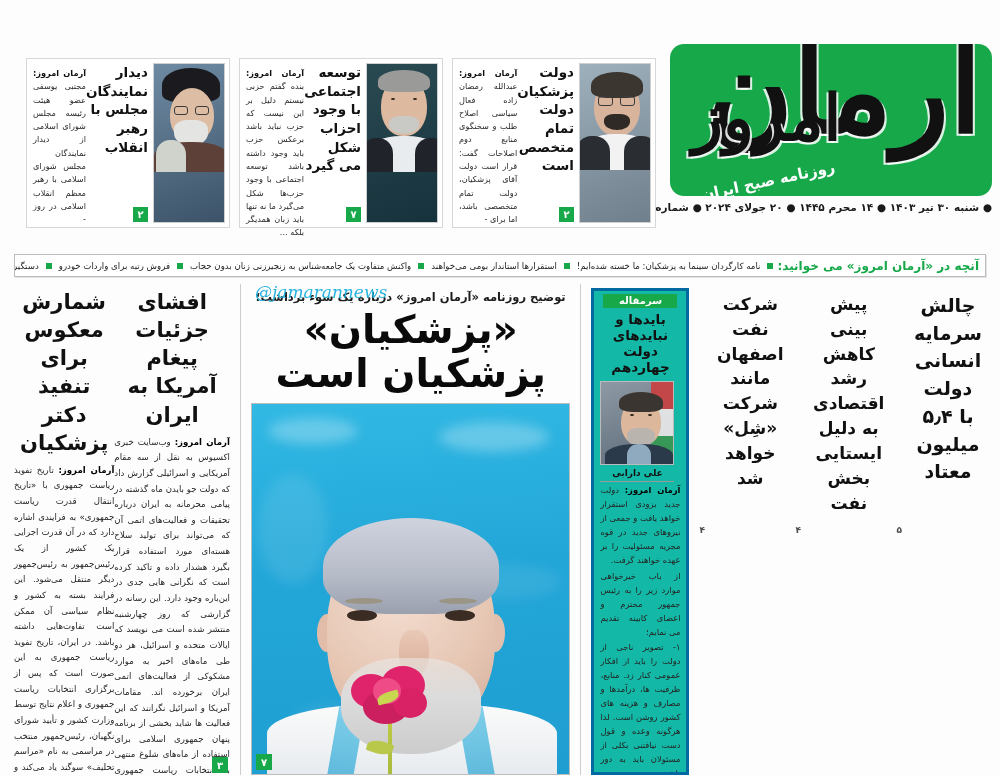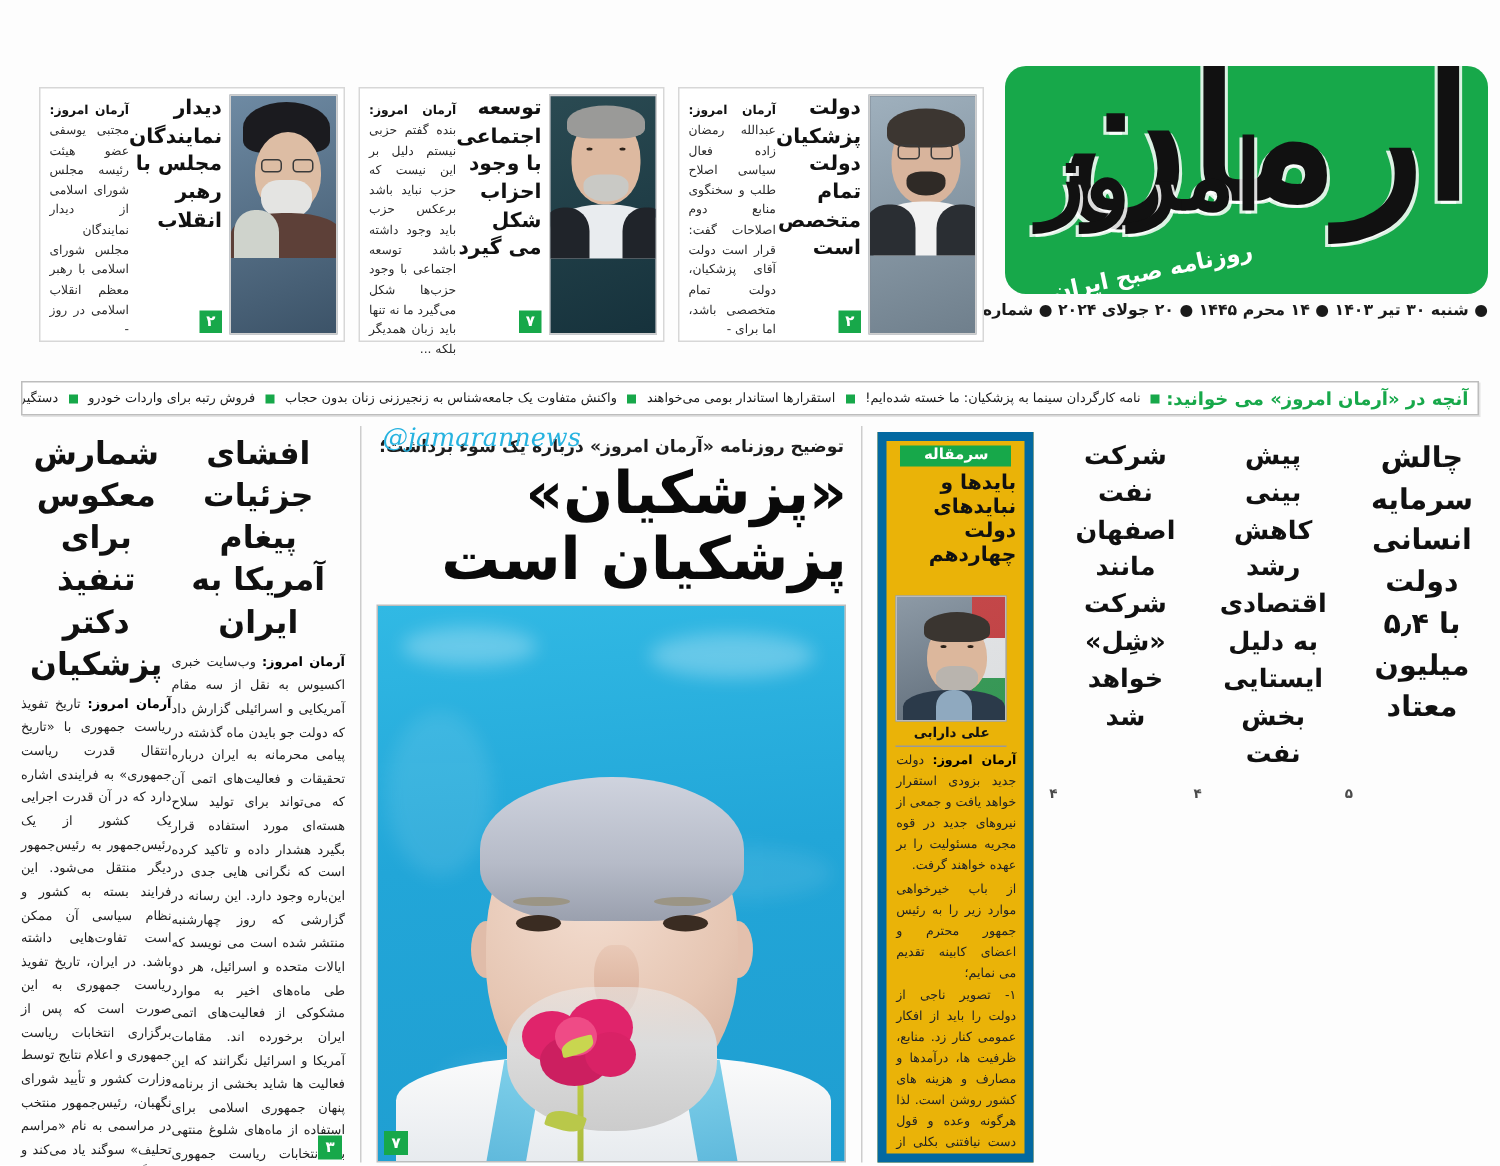--- a/index.html
+++ b/index.html
@@ -196,43 +196,43 @@
   .rule {
     display: flex; align-items: center;
     gap: 6px;
     margin: 6px 4px;
   }
   .rule .ln { flex: 1 1 auto; height: 1px; background: #b9b9b9; }
   .rule .n { font-size: 9px; color: #4a4a4a; font-weight: bold; }
 
   .editorial {
     margin-top: 4px;
-    border: 6px solid #0369a1;
+    border: 3px solid #0369a1;
     padding: 3px 6px 4px 6px;
     flex: 1 1 auto;
     overflow: hidden;
     position: relative;
-    background: #eab308;
+    background: #14b8a6;
   }
   .ed-tag {
     margin: 0 auto 3px auto;
     width: 74px;
     background: #17a84a;
     color: #fff;
     font-size: 10px;
     font-weight: bold;
     text-align: center;
     padding: 1px 0 2px 0;
   }
   .ed-title {
     font-size: 13.5px;
     font-weight: bold;
-    text-align: right;
+    text-align: center;
     color: #111;
-    margin-bottom: 17px;
+    margin-bottom: 4px;
   }
   .ed-photo {
     float: left;
     width: 74px; height: 84px;
     margin: 2px 6px 2px 0;
     border: 1px solid #bbb;
     position: relative;
     overflow: hidden;
     background: #6d7a86;
   }
@@ -279,21 +279,21 @@
     font-size: 11.5px;
     font-weight: bold;
     color: #1d1d1d;
     text-align: center;
     padding: 6px 0 2px 0;
   }
   .main-head {
     font-size: 39px;
     font-weight: bold;
     color: #0a0a0a;
-    text-align: right;
+    text-align: center;
     line-height: 1.12;
     padding: 2px 0 8px 0;
     letter-spacing: -1px;
   }
   .main-photo {
     flex: 1 1 auto;
     position: relative;
     border: 1px solid #bdbdbd;
     overflow: hidden;
     background: linear-gradient(170deg,#2fb4e0 0%, #24a8da 40%, #1f9fd2 100%);

